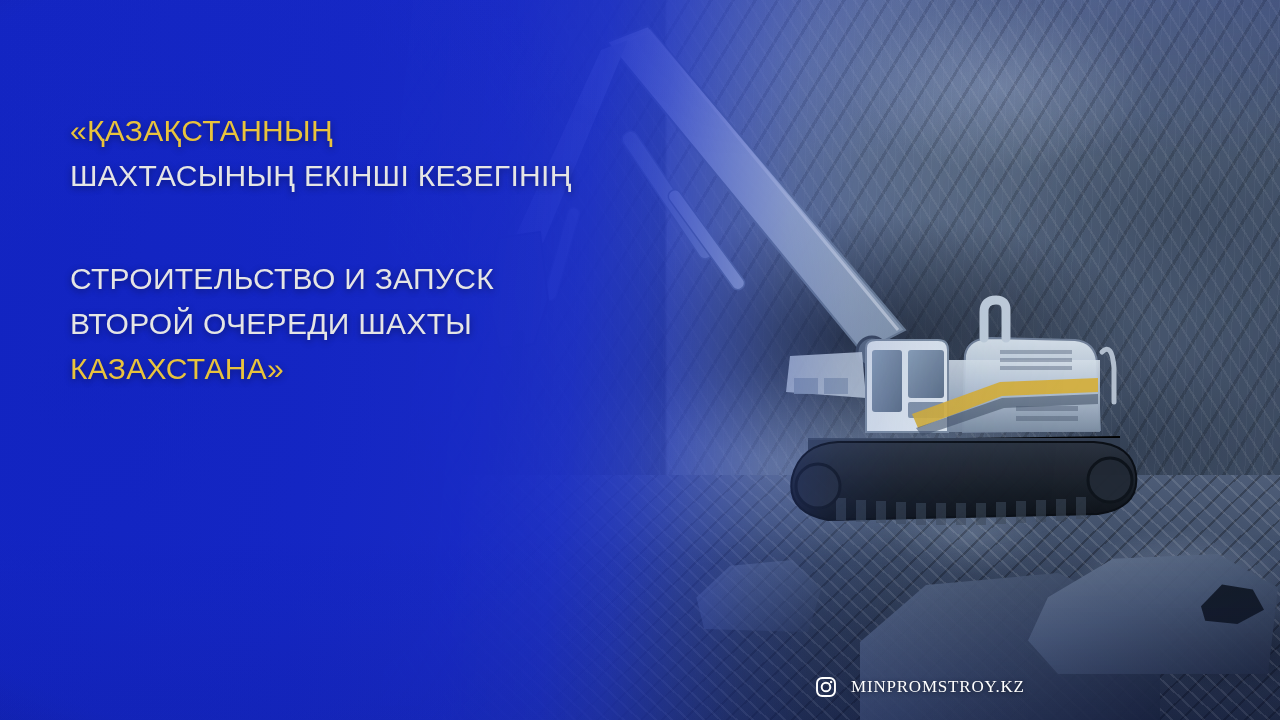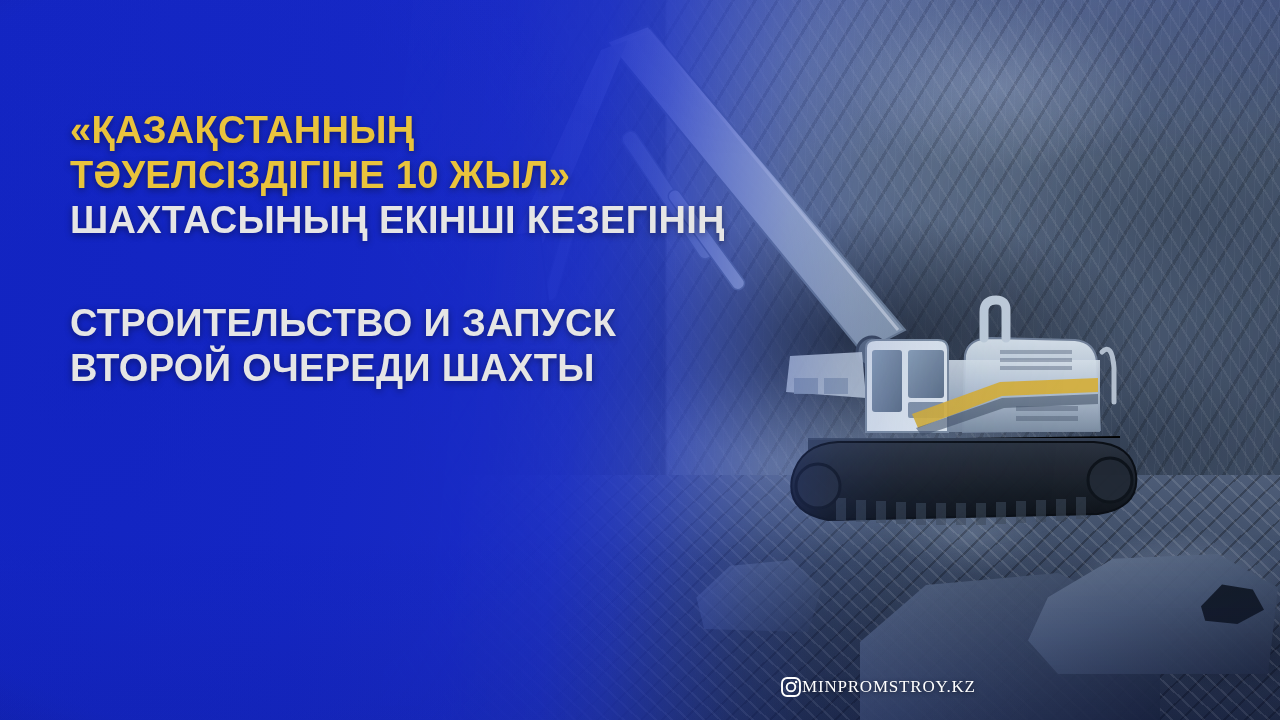--- a/index.html
+++ b/index.html
@@ -157,39 +157,39 @@
   }
 
   
   .copy-block {
     position: absolute;
     left: 70px;
     top: 108px;
     width: 640px;
   }
   .headline-line {
-    font-size: 38px;
-    font-weight: 700;
+    font-size: 30px;
+    font-weight: 400;
     line-height: 45px;
     letter-spacing: .3px;
     white-space: nowrap;
     text-shadow: 0 2px 7px rgba(0,0,0,.42);
   }
   .accent { color: #e9c33c; }
   .plain  { color: #e5e5e5; }
   .gap { height: 58px; }
 
   
   .watermark {
     position: absolute;
-    left: 780px;
+    left: 815px;
     top: 676px;
     display: flex;
     align-items: center;
-    gap: 0;
+    gap: 14px;
   }
   .ig-icon { display: block; }
   .wm-text {
     color: #ffffff;
     font-family: "Liberation Serif", serif;
     font-size: 17px;
     letter-spacing: .8px;
     text-shadow: 0 1px 4px rgba(0,0,0,.55);
   }
 </style>
@@ -310,29 +310,29 @@
   </svg>
 
   <div class="blue-overlay"></div>
   <div class="blue-overlay-2"></div>
   <div class="vignette"></div>
 
   <div class="copy-block">
 
     <div>
       <div class="headline-line accent">«ҚАЗАҚСТАННЫҢ</div>
-      <div class="headline-line accent">ТӘУЕЛСІЗДІГІНЕ 10 ЖЫЛ»</div>
       <div class="headline-line plain">ШАХТАСЫНЫҢ ЕКІНШІ КЕЗЕГІНІҢ</div>
     </div>
 
     <div class="gap"></div>
 
     <div>
       <div class="headline-line plain">СТРОИТЕЛЬСТВО И ЗАПУСК</div>
       <div class="headline-line plain">ВТОРОЙ ОЧЕРЕДИ ШАХТЫ</div>
+      <div class="headline-line accent">КАЗАХСТАНА»</div>
     </div>
   </div>
 
   <div class="watermark">
     <svg class="ig-icon" width="22" height="22" viewBox="0 0 24 24">
       <rect x="2.2" y="2.2" width="19.6" height="19.6" rx="5.6" fill="none" stroke="#ffffff" stroke-width="2.1"></rect>
       <circle cx="12" cy="12" r="4.7" fill="none" stroke="#ffffff" stroke-width="2.1"></circle>
       <circle cx="17.6" cy="6.5" r="1.35" fill="#ffffff"></circle>
     </svg>
     <span class="wm-text">MINPROMSTROY.KZ</span>

